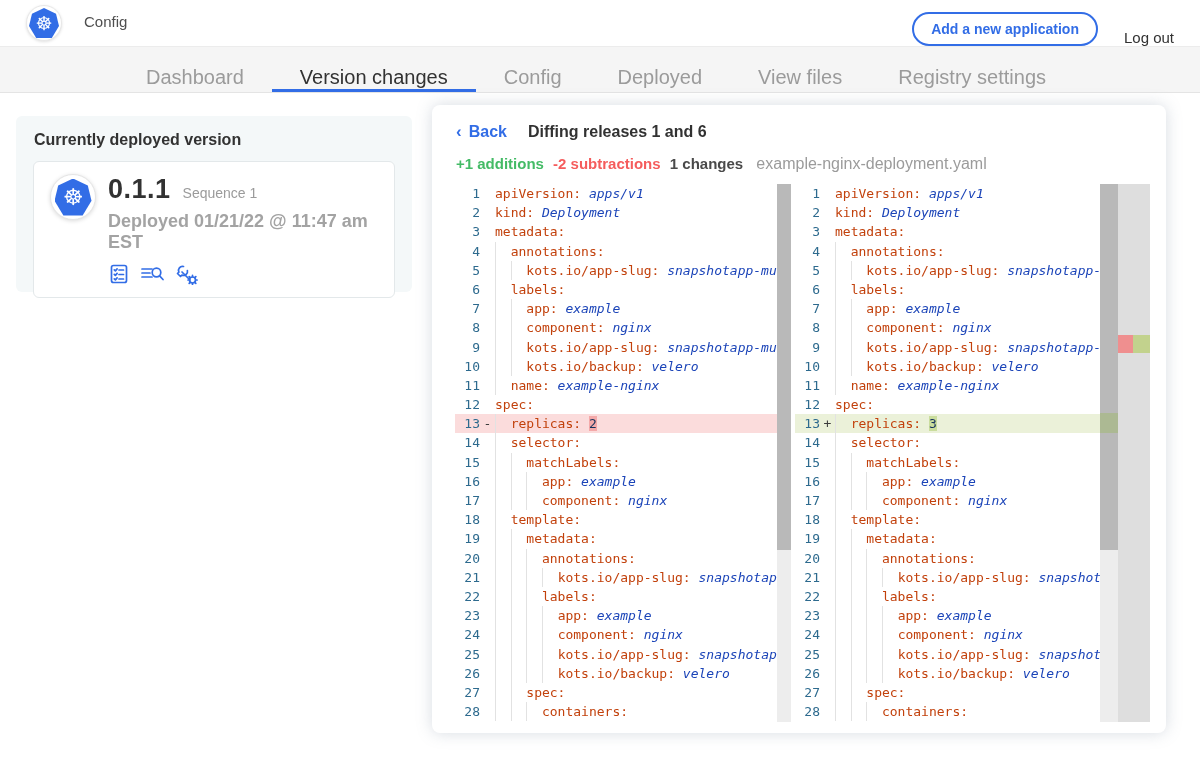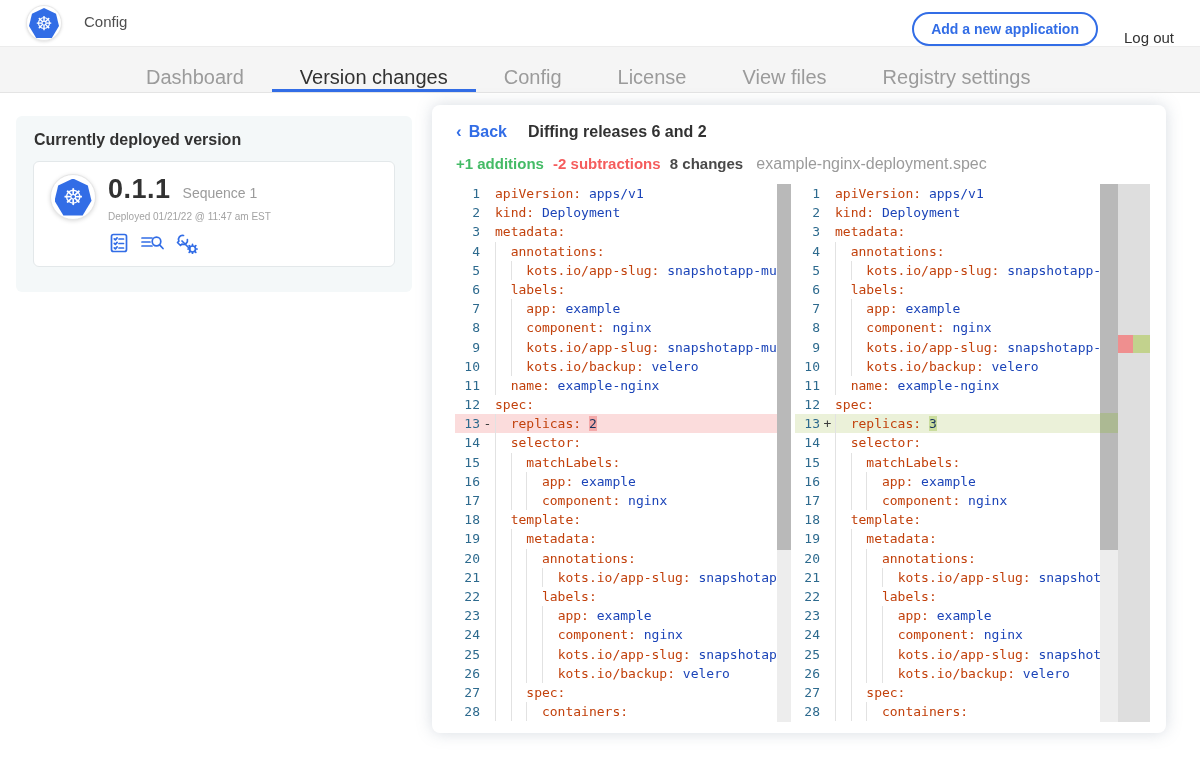--- a/index.html
+++ b/index.html
@@ -41,21 +41,21 @@
   .version-card { margin:0 17px; background:#fff; border:1px solid #e3e8ea; border-radius:6px;
                   padding:12px 16px; display:flex; }
   .version-badge { width:46px; height:46px; border-radius:50%; background:#fff; border:1px solid #e5e5e5;
                    box-shadow:0 1px 4px rgba(0,0,0,.15); flex:none; display:flex; align-items:center; justify-content:center; }
   .version-badge .heptagon { width:37px; height:37px; }
   .version-badge .wheel-glyph { font-size:23px; }
   .version-info { margin-left:12px; }
   .version-row { display:flex; align-items:baseline; }
   .version-number { font-size:27px; font-weight:bold; color:#323232; letter-spacing:.5px; }
   .sequence-label { margin-left:12px; font-size:14px; color:#9b9b9b; }
-  .deployed-date { margin-top:6px; font-size:10px; color:#a3a3a3; }
+  .deployed-date { margin-top:6px; font-size:18px; color:#a3a3a3;font-weight:bold; }
   .version-actions { margin-top:10px; display:flex; gap:10px; }
   .icon-btn { background:none; border:none; padding:0; cursor:pointer; line-height:0; }
 
   
   .diff-panel { position:absolute; left:432px; top:12px; width:734px; height:628px; background:#fff;
                 border-radius:8px; box-shadow:0 0 16px rgba(110,130,150,.28); }
   .diff-header { padding:17px 24px 0 24px; }
   .back-row { display:flex; align-items:center; }
   .back-link { display:flex; align-items:center; color:#326de6; font-size:16px; font-weight:bold; cursor:pointer; }
   .back-chevron { font-size:17px; margin-right:7px; font-weight:bold; }
@@ -78,21 +78,21 @@
               font-family:"DejaVu Sans Mono", monospace; font-size:13px; }
   .code-row.del { background:#fbdcdc; }
   .code-row.add { background:#ebf1d9; }
   .gutter { flex:none; width:40px; display:flex; }
   .ln { width:25px; text-align:right; color:#2d6a8e; }
   .sign { width:15px; text-align:center; color:#3c3c3c; }
   .code { flex:1; position:relative; overflow:hidden; }
   .guide { position:absolute; top:0; bottom:0; width:1px; background:#e2e2e2; }
   .txt { position:relative; white-space:pre; display:block; }
   .tok-k { color:#c2410c; }
-  .tok-v { color:#1b44b8; }
+  .tok-v { color:#1b44b8;font-style:italic; }
   .tok-t { color:#333; }
   .tok-delc { color:#16325c; background:#f4a9a9; }
   .tok-addc { color:#16325c; background:#cadd9d; }
 
   
   .vscroll { position:absolute; top:0; bottom:0; background:#ededed; }
   #pane-left  .vscroll { right:0; width:14px; }
   #pane-right .vscroll { right:32px; width:18px; }
   .vthumb { position:absolute; left:0; right:0; top:0; height:366px; background:#b9b9b9; }
   .thumb-diff-tint { position:absolute; left:0; right:0; top:229px; height:20px; background:rgba(160,185,110,.5); }
@@ -122,21 +122,21 @@
   <div class="sub-tab">
       <span>Dashboard</span>
     </div>
   <div class="sub-tab active">
       <span>Version changes</span>
     </div>
   <div class="sub-tab">
       <span>Config</span>
     </div>
   <div class="sub-tab">
-      <span>License</span>
+      <span>Deployed</span>
     </div>
   <div class="sub-tab">
       <span>View files</span>
     </div>
   <div class="sub-tab">
       <span>Registry settings</span>
     </div>
 </nav>
 
 <div class="main">
@@ -189,27 +189,27 @@
     </div>
   </section>
 
   <section class="diff-panel">
     <div class="diff-header">
       <div class="back-row">
         <span class="back-link">
           <span class="back-chevron">‹</span>
           <span>Back</span>
         </span>
-        <span class="diff-title">Diffing releases 6 and 2</span>
+        <span class="diff-title">Diffing releases 1 and 6</span>
       </div>
       <div class="stats-row">
         <span class="stat-additions">+1 additions</span>
         <span class="stat-subtractions">-2 subtractions</span>
-        <span class="stat-changes">8 changes</span>
-        <span class="stat-filename">example-nginx-deployment.spec</span>
+        <span class="stat-changes">1 changes</span>
+        <span class="stat-filename">example-nginx-deployment.yaml</span>
       </div>
     </div>
 
     <div class="pane" id="pane-left">
       <div class="rows" id="pane-left-rows">
           <div class="code-row">
             <div class="gutter">
               <span class="ln">1</span>
               <span class="sign"></span>
             </div>

